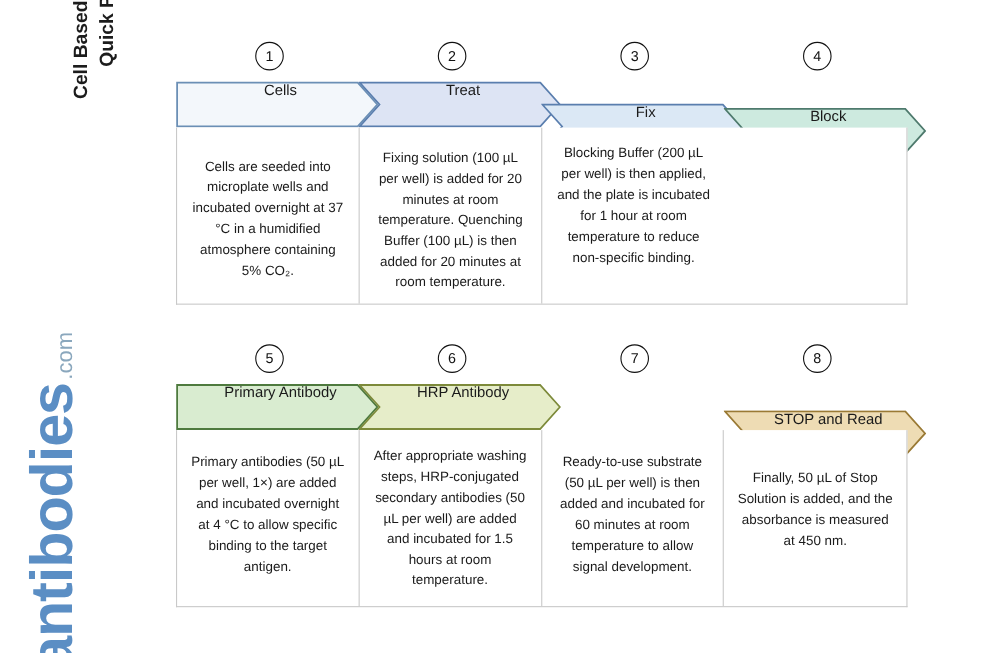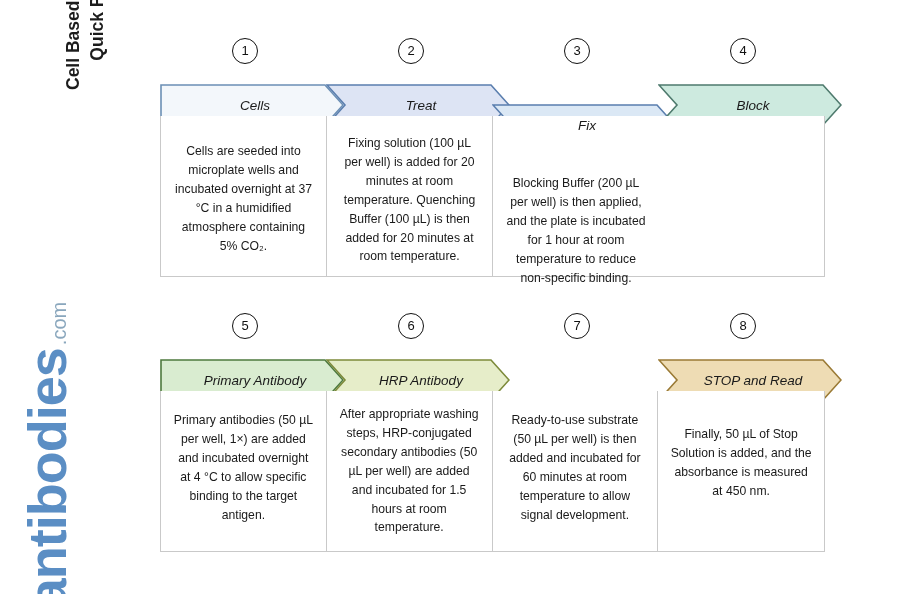--- a/index.html
+++ b/index.html
@@ -101,48 +101,46 @@
   .badge.b3 { left: 570px; }
 
   
   .chev-band {
     position: relative;
     height: 42px;
     width: 682px;
   }
   .chev {
     position: absolute;
-    top: 10px;
+    top: 0;
     height: 42px;
     box-sizing: border-box;
     display: flex;
-    align-items: center;
     justify-content: center;
-    font-style: italic;
   }
   .chev svg {
     position: absolute;
     left: 0;
     top: 0;
     width: 100%;
     height: 100%;
     display: block;
   }
   .chev-label {
     position: relative;
     z-index: 2;
     font-size: 13.5px;
     color: #1a1a1a;
     text-align: center;
     padding-left: 6px;
   }
   .c0 { left: 0px;   width: 184px; }
   .c1 { left: 166px; width: 184px; }
   .c2 { left: 332px; width: 184px; margin-top: 20px; }
-  .c3 { left: 498px; width: 184px; }
+  .c3 { left: 498px; width: 184px; margin-top: 24px; }
 
   
   .desc-band {
     position: relative;
     width: 665px;
     border: 1px solid #c9c9c9;
     border-top: none;
     background: #ffffff;
     display: flex;
     box-sizing: border-box;
@@ -162,21 +160,21 @@
   .desc:last-child { border-right: none; }
   .desc-text {
     font-size: 12.2px;
     line-height: 1.55;
     text-align: center;
     color: #1a1a1a;
   }
   #row-1 .desc.d0 .desc-text { padding-top: 12px; }
   #row-1 .desc.d1 .desc-text { padding-top: 34px; }
   #row-1 .desc.d2 .desc-text { padding-top: 4px; }
-  #row-1 .desc.d3 .desc-text { padding-top: 0px; margin-top: 44px; }
+  #row-1 .desc.d3 .desc-text { padding-top: 0px; }
   #row-2 .desc.d0 .desc-text { padding-top: 6px; text-align: center; }
   #row-2 .desc.d1 .desc-text { padding-top: 0px; }
   #row-2 .desc.d2 .desc-text { padding-top: 6px; }
   #row-2 .desc.d3 .desc-text { padding-top: 20px; }
 </style>
 </head>
 <body>
 
 <div class="vtitle">
   <div class="vtitle-inner">

